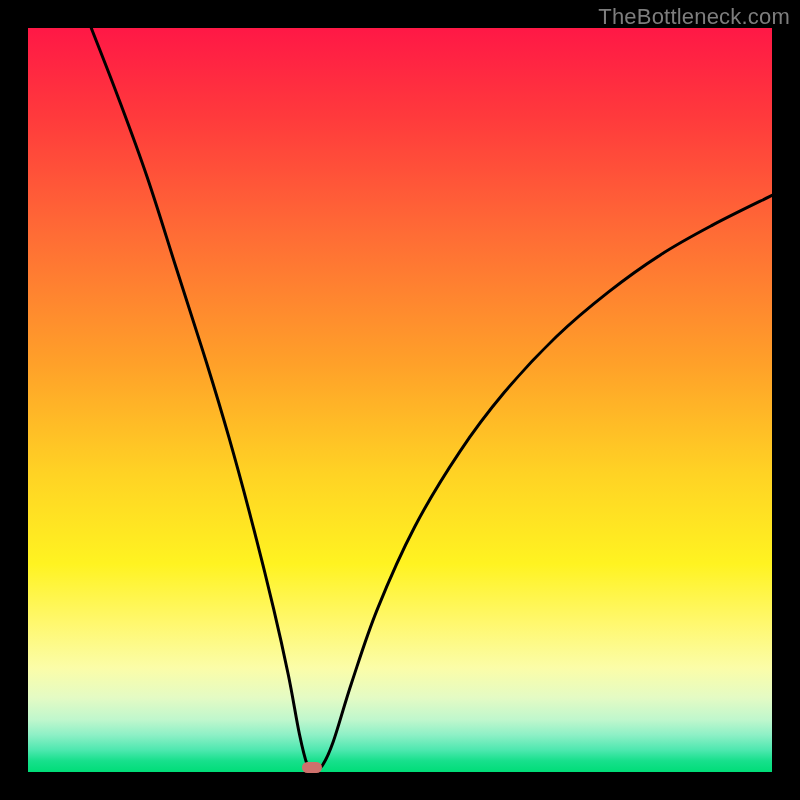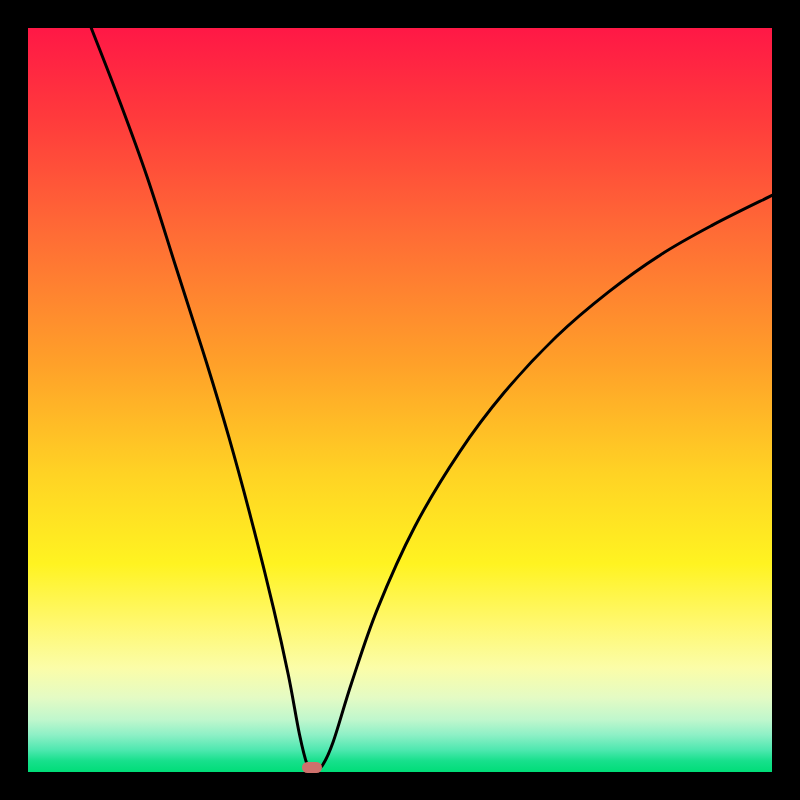--- a/index.html
+++ b/index.html
@@ -64,20 +64,21 @@
     width: 20px;
     height: 11px;
     border-radius: 6px;
     background: #cf716c;
   }
 </style>
 </head>
 <body>
 
 <div class="frame">
+  <div class="watermark">TheBottleneck.com</div>
 
   <div class="plot">
     <svg class="curve" viewBox="0 0 744 744" preserveAspectRatio="none">
       <path id="curve-path" fill="none" stroke="#000000" stroke-width="3" stroke-linecap="round" stroke-linejoin="round" d="M 63.24 0.00 C 67.93 12.05, 79.24 40.18, 89.28 66.96 C 99.32 93.74, 108.33 117.33, 119.04 148.80 C 129.75 180.27, 138.09 208.32, 148.80 241.80 C 159.51 275.28, 169.19 304.67, 178.56 334.80 C 187.93 364.93, 192.84 381.08, 200.88 409.20 C 208.92 437.32, 215.16 460.24, 223.20 491.04 C 231.24 521.84, 238.82 552.20, 245.52 580.32 C 252.22 608.44, 255.71 624.51, 260.40 647.28 C 265.09 670.05, 268.08 690.46, 271.56 706.80 C 275.04 723.14, 277.07 732.02, 279.74 738.05 C 282.42 744.07, 283.90 740.28, 286.44 740.28 C 288.98 740.28, 290.53 742.74, 293.88 738.05 C 297.23 733.36, 299.68 729.24, 305.04 714.24 C 310.40 699.24, 315.60 678.83, 323.64 654.72 C 331.68 630.61, 338.30 608.44, 349.68 580.32 C 361.06 552.20, 372.15 526.60, 386.88 498.48 C 401.61 470.36, 415.45 448.19, 431.52 424.08 C 447.59 399.97, 458.75 385.32, 476.16 364.56 C 493.57 343.80, 509.49 326.84, 528.24 308.76 C 546.99 290.68, 561.57 278.85, 580.32 264.12 C 599.07 249.39, 613.65 238.97, 632.40 226.92 C 651.15 214.87, 664.39 207.87, 684.48 197.16 C 704.57 186.45, 733.29 172.76, 744.00 167.40"></path>
     </svg>
     <div id="marker" class="marker" style="left: 274.208px; top: 733.536px; background: rgb(207, 113, 108);"></div>
   </div>
 </div>
 
 </body></html>

